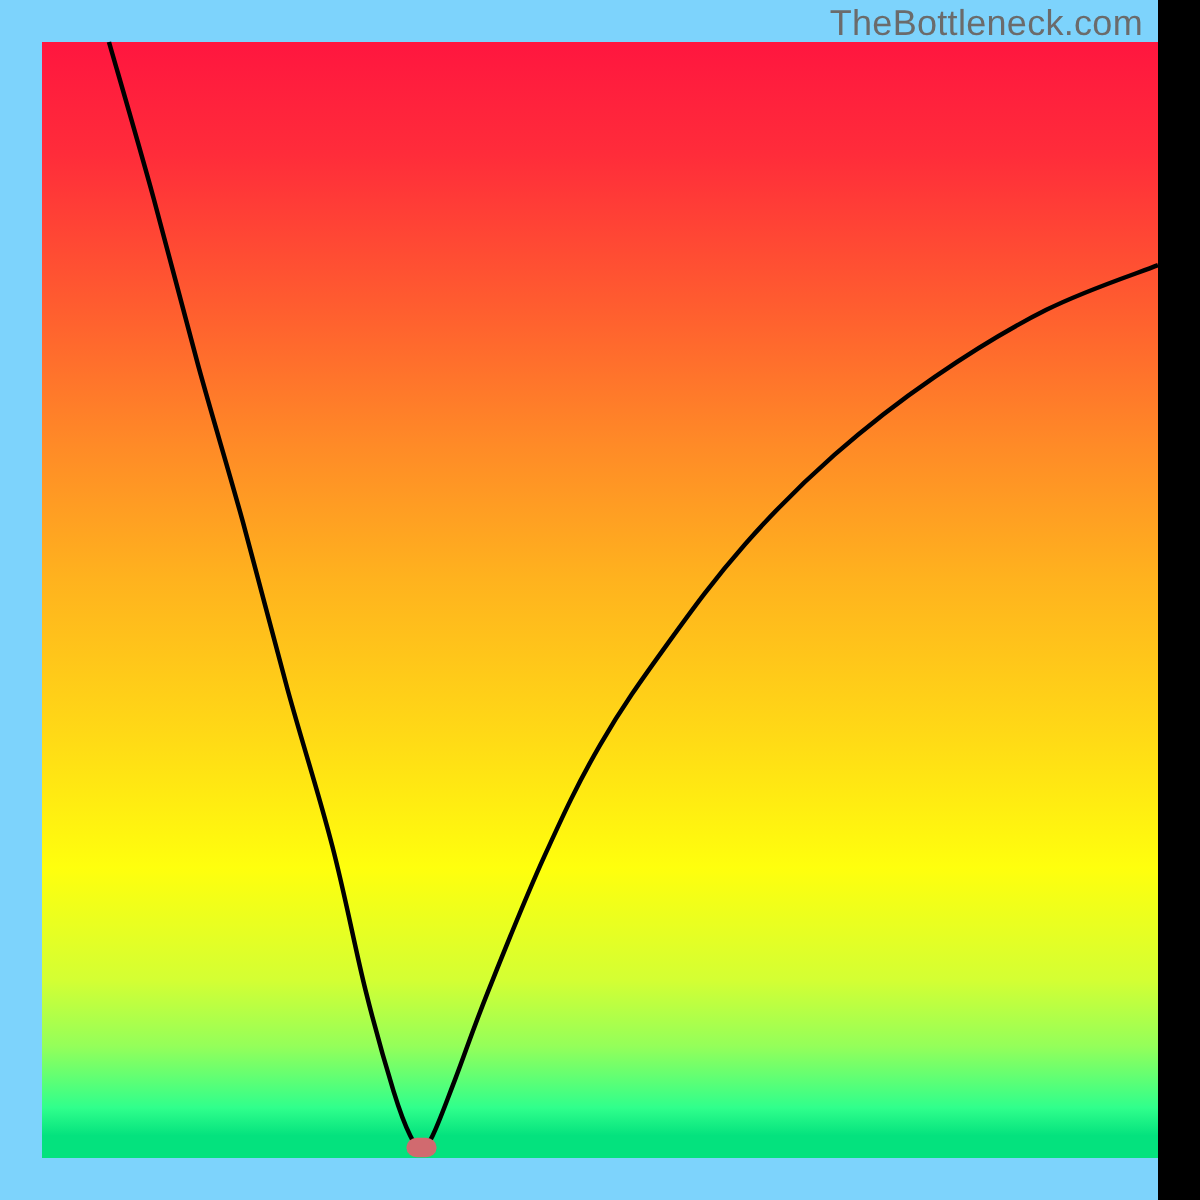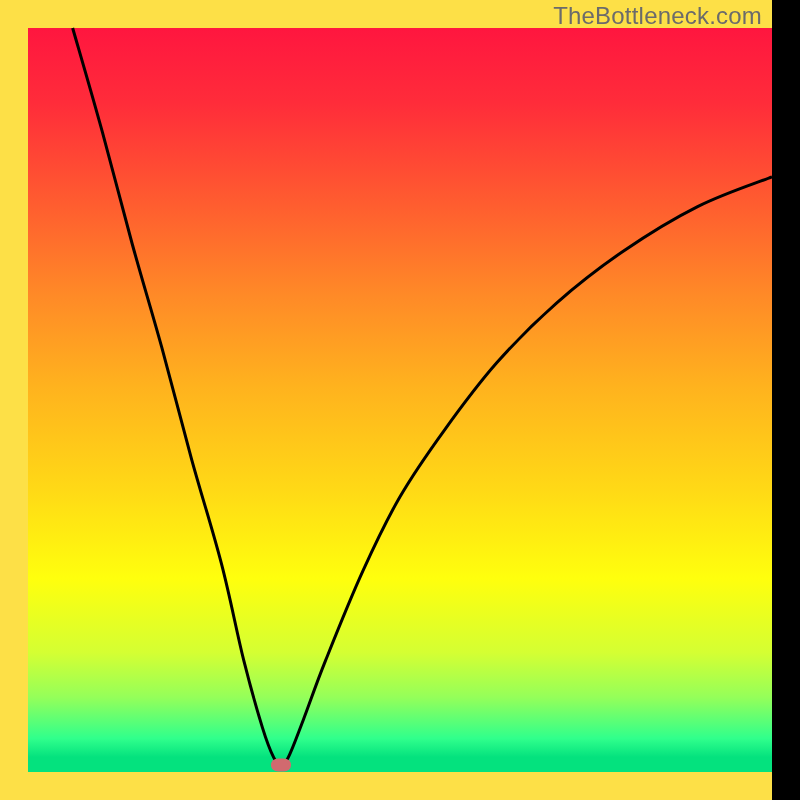--- a/index.html
+++ b/index.html
@@ -1,21 +1,21 @@
 <!DOCTYPE html>
 <html><head>
 <meta charset="utf-8">
 <style>
   * { margin: 0; padding: 0; box-sizing: border-box; }
   html, body { width: 800px; height: 800px; overflow: hidden; background: #000; }
   .frame {
     position: relative;
     width: 772px;
     height: 800px;
-    background: #fde047;
+    background: #7dd3fc;
   }
   .watermark {
     position: absolute;
     top: 2px;
     right: 10px;
     font-family: Arial, Helvetica, sans-serif;
     font-size: 24px;
     font-weight: 500;
     color: #6b6b6b;
     letter-spacing: 0.2px;

